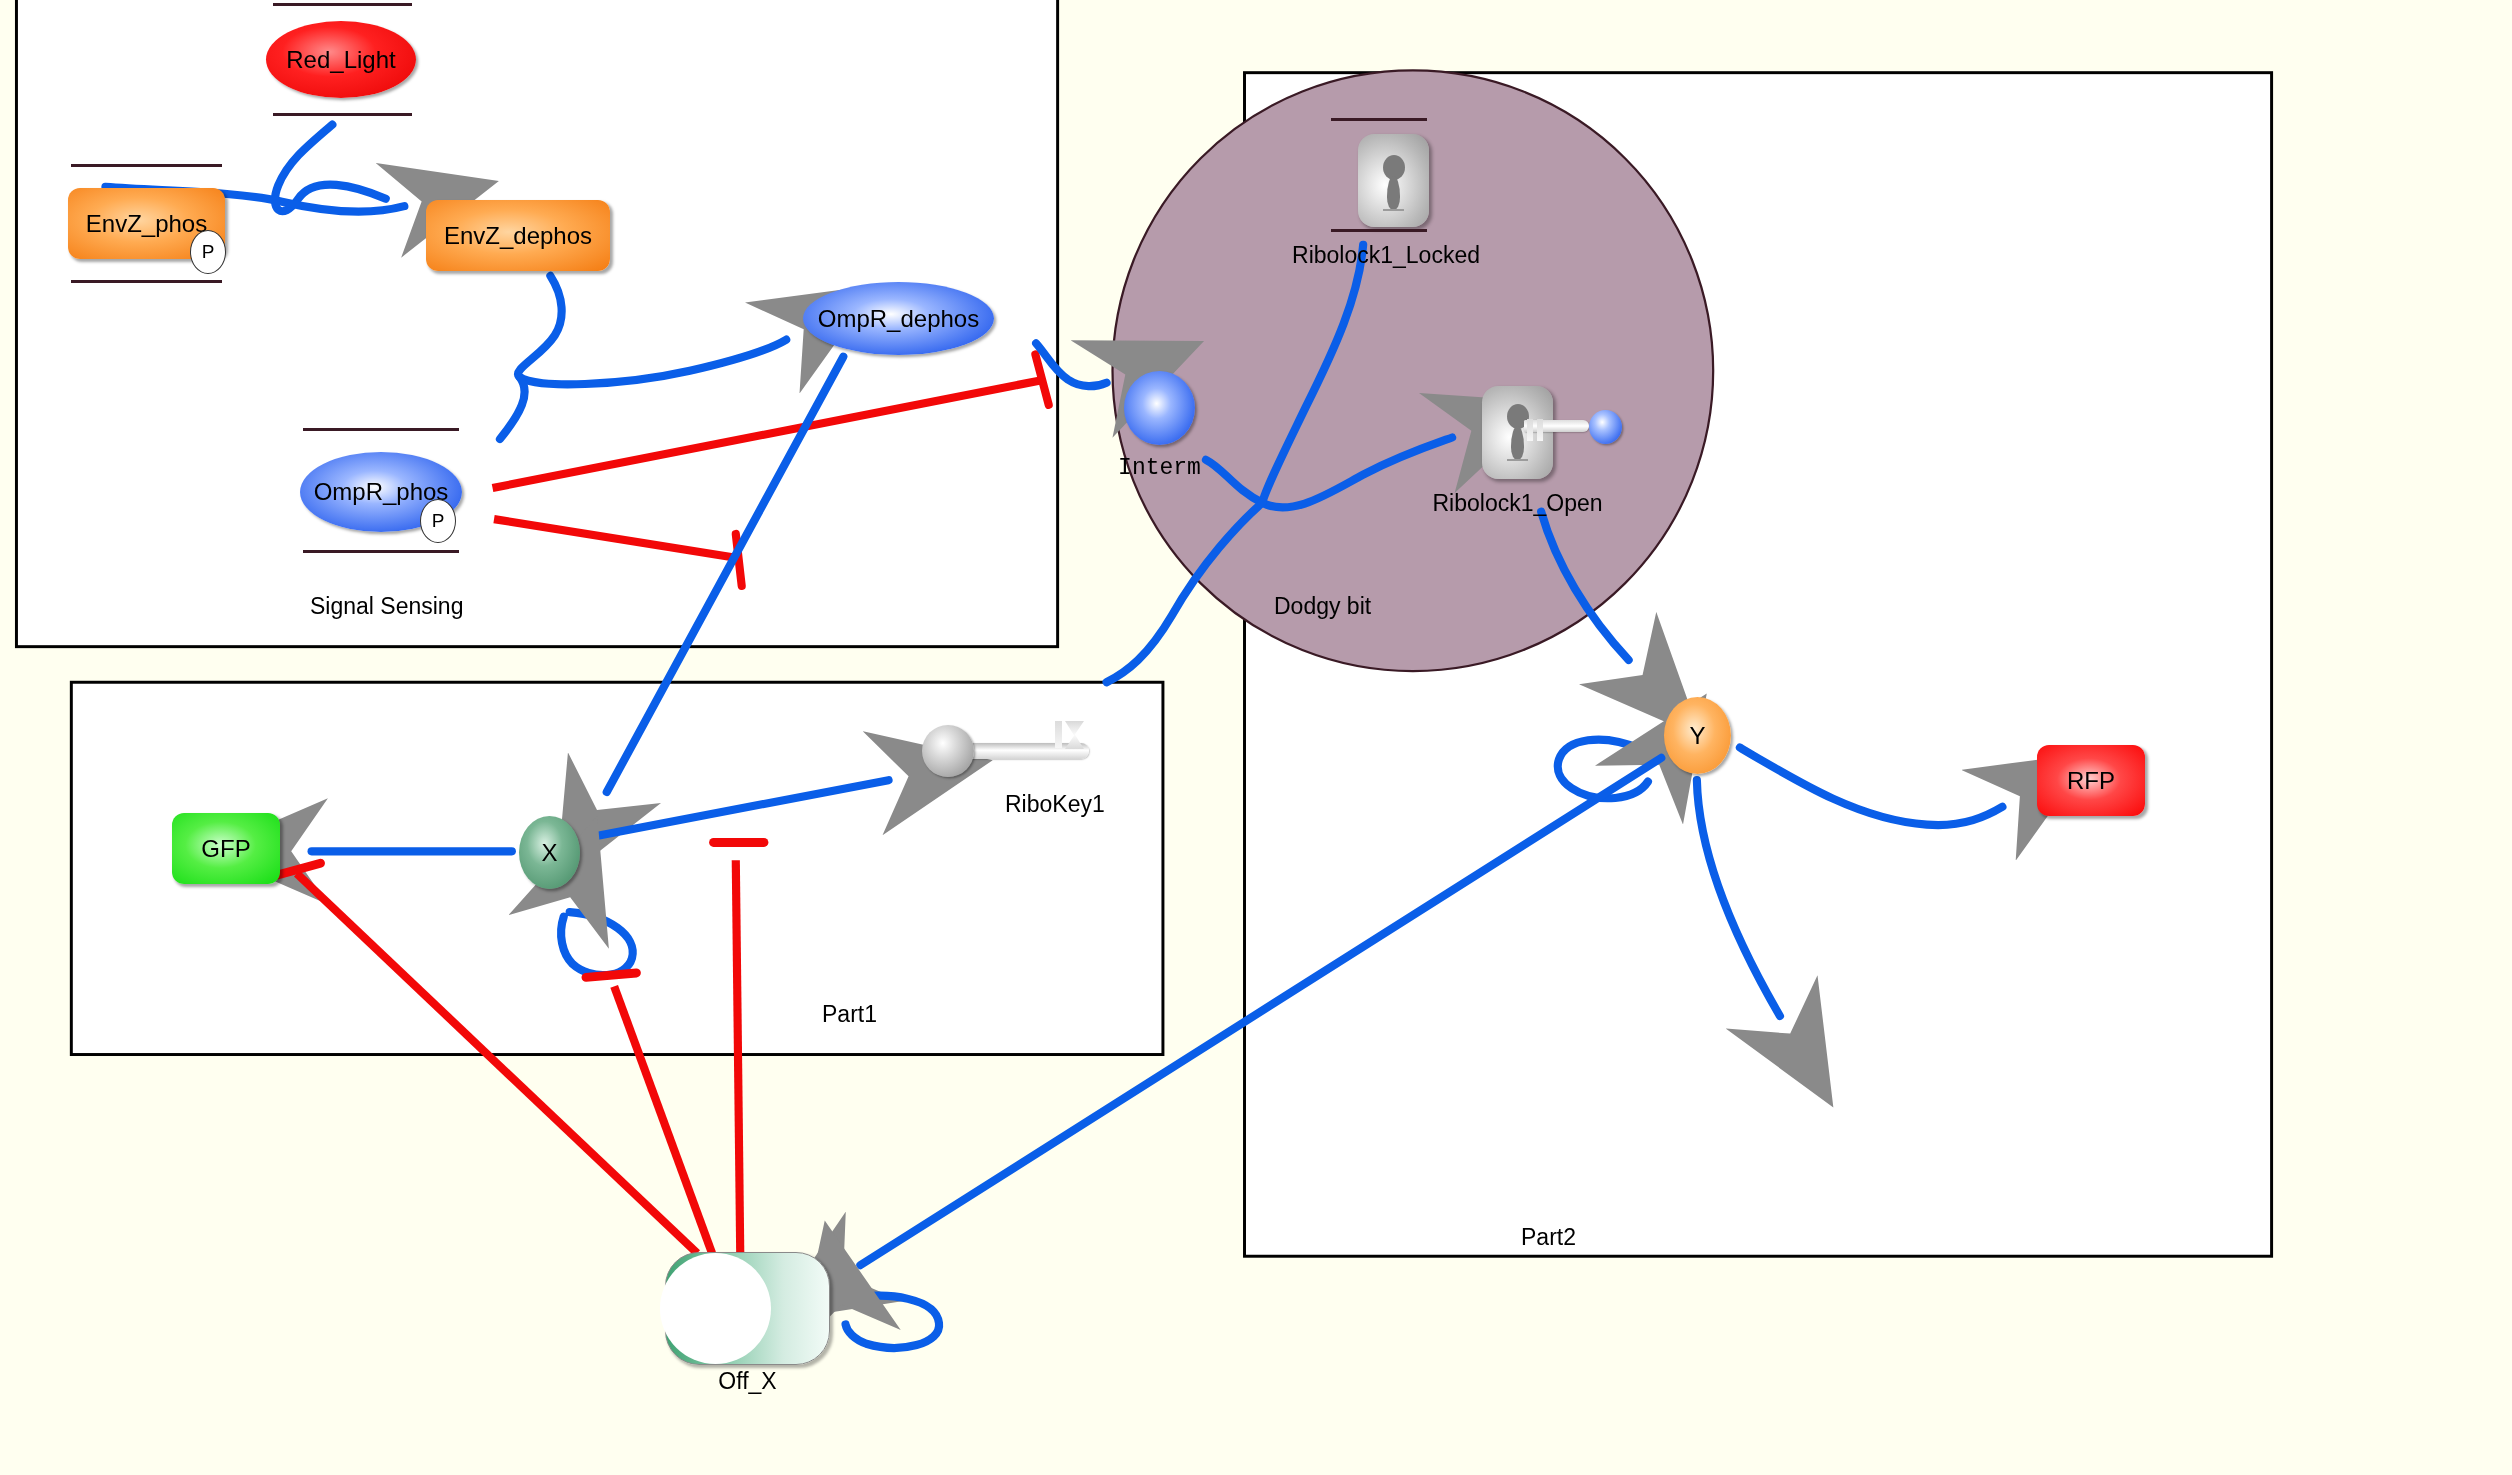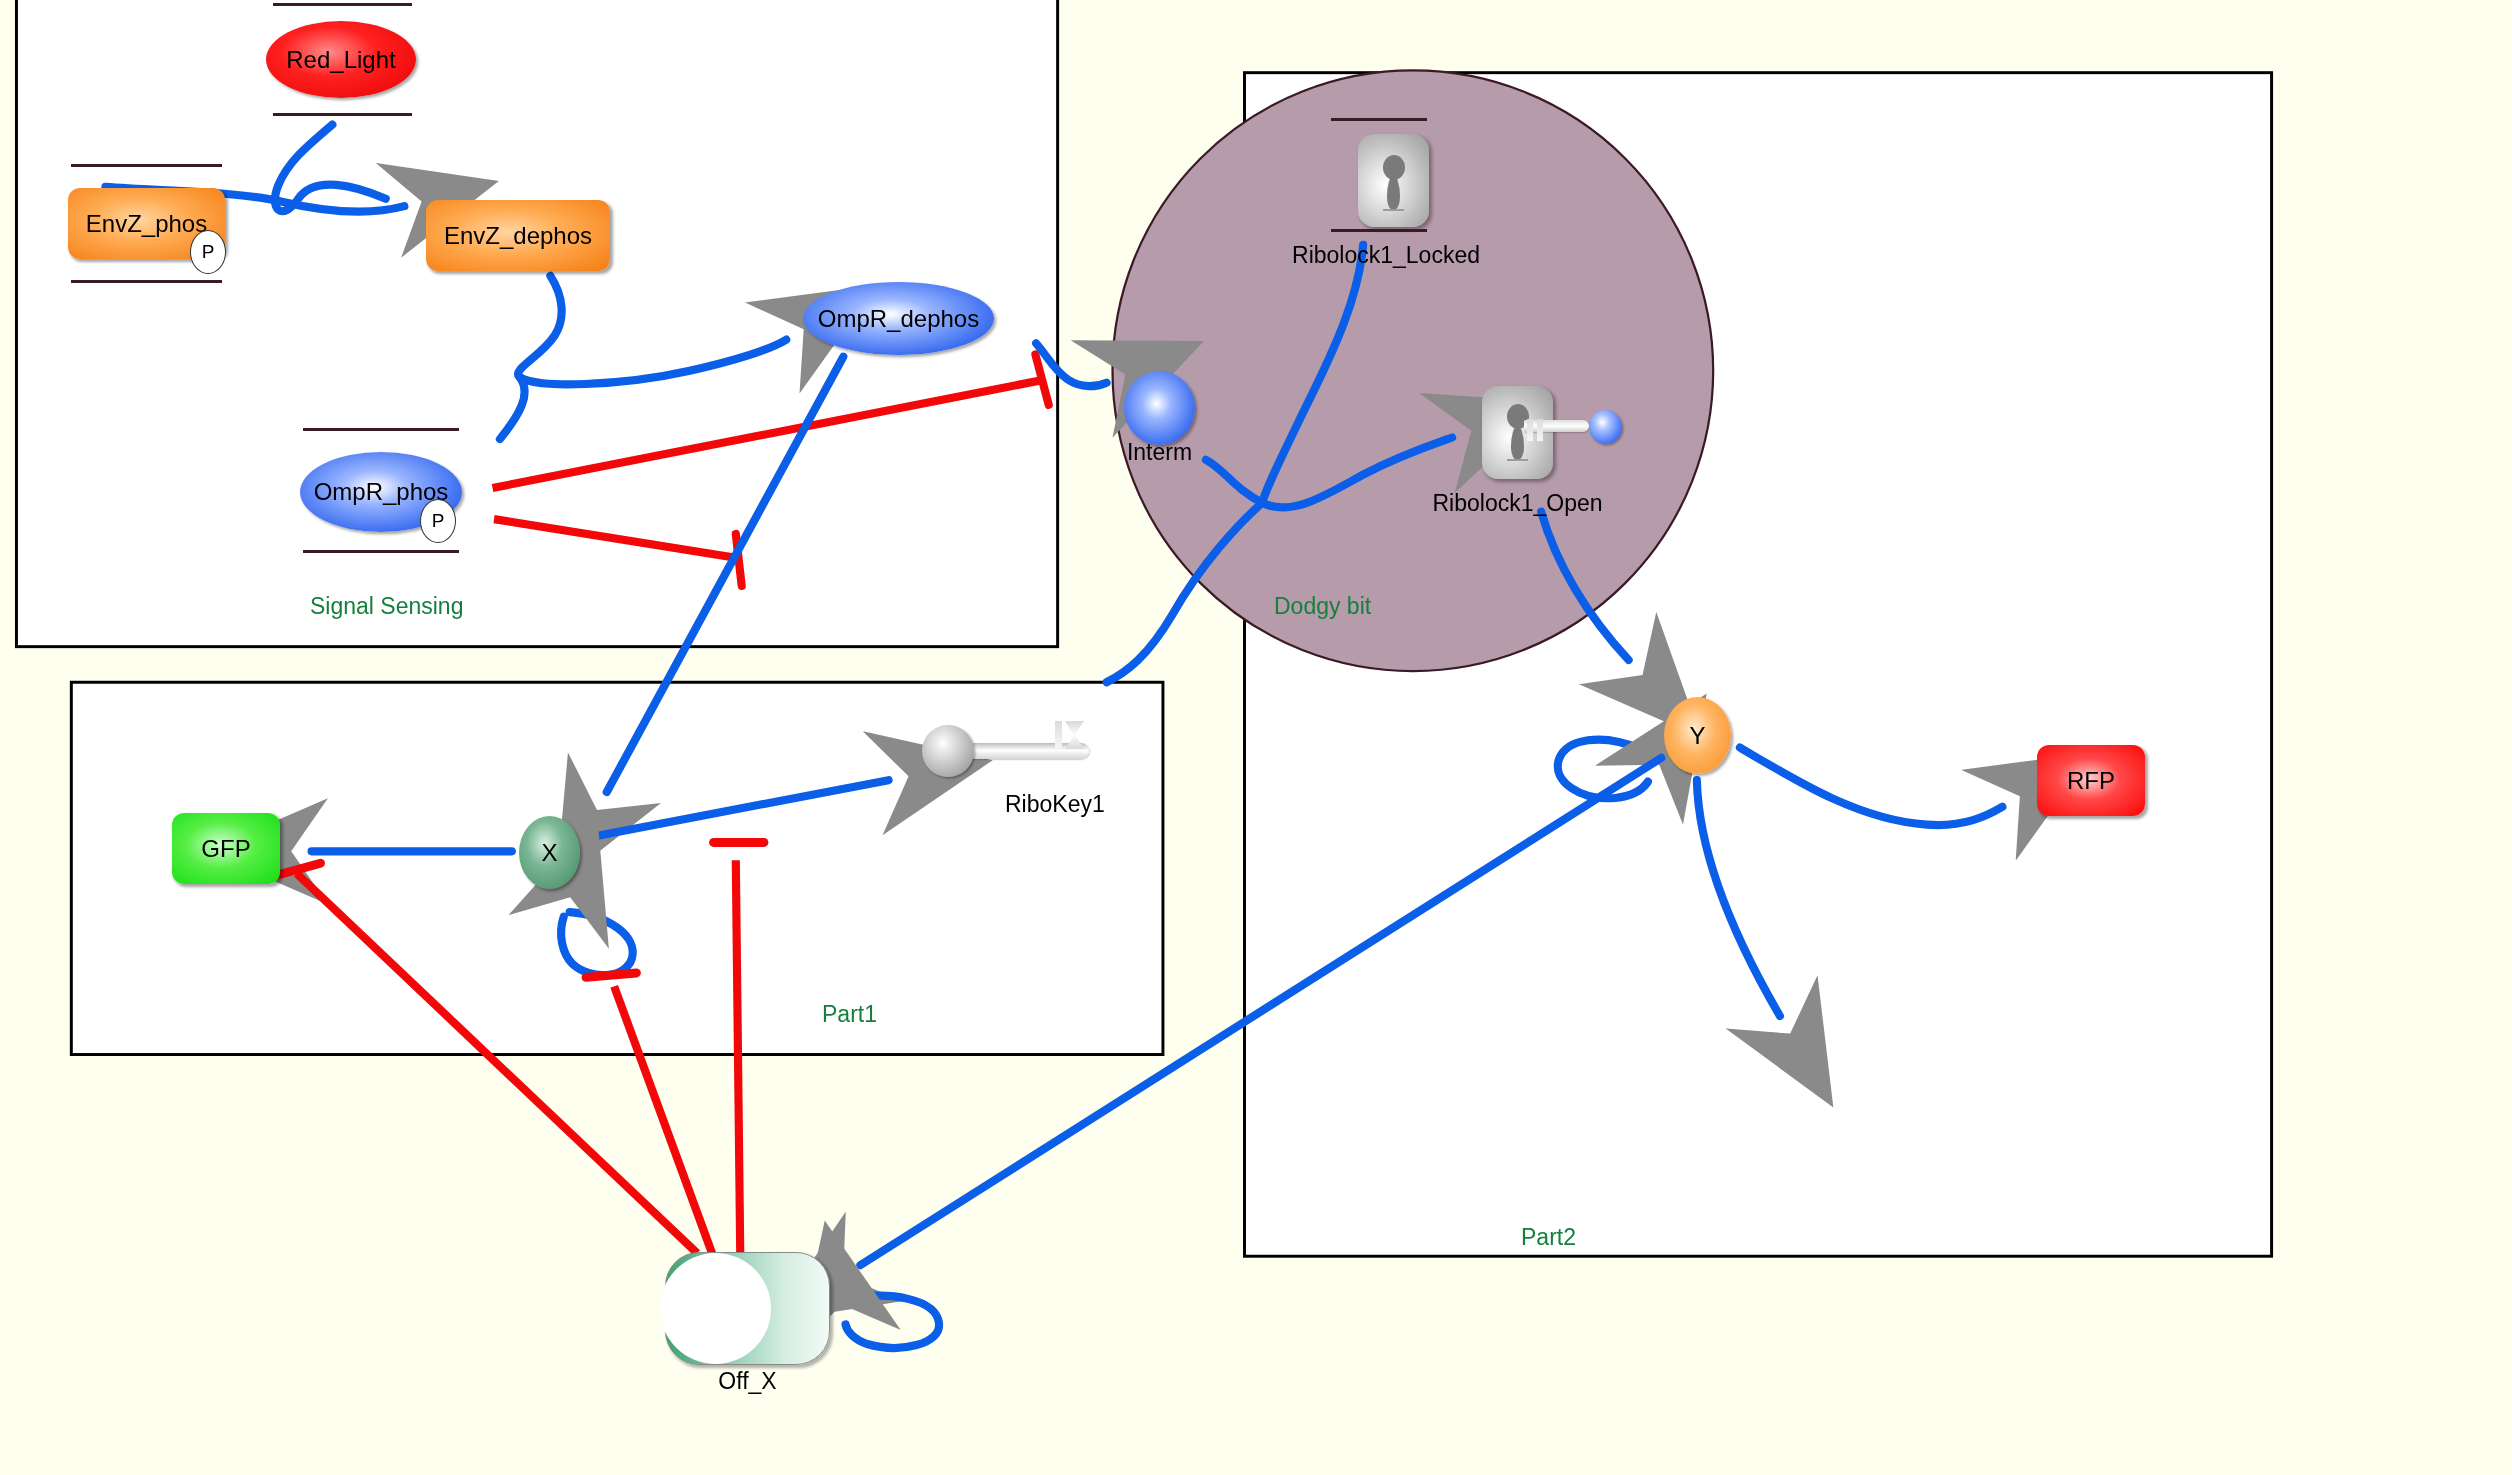--- a/index.html
+++ b/index.html
@@ -97,21 +97,21 @@
     background:linear-gradient(90deg,#3fa272 0%,#8ecdaf 38%,#d4ece1 72%,#f2fbf7 100%);
     box-shadow:2.2px 2.2px 3px rgba(0,0,0,.3);
     border:0.7px solid #8a8a8a;position:relative;
   }
   .toggle .knob{
     position:absolute;left:-6px;top:0px;width:111px;height:111px;border-radius:50%;
     background:#ffffff;
   }
 
   .boxlabel{
-    position:absolute;font-size:23px;color:#15803d;white-space:nowrap;
+    position:absolute;font-size:23px;color:#000000;white-space:nowrap;
     font-family:"Liberation Sans", sans-serif;z-index:30;
   }
 </style>
 </head>
 <body>
 
 <div id="stage">
 
   <svg class="layer" id="compartments" viewBox="0 0 3387 1989">
     <rect x="22" y="-4" width="1404" height="876" fill="#FFFFFF" stroke="#000000" stroke-width="4"></rect>
@@ -248,21 +248,21 @@
     <div class="ubar" style="left:3px;top:-24px;width:156px;"></div>
     <div class="ell blue-el" style="width:162px;height:80px;">
       <div class="intext">OmpR_phos</div>
     </div>
     <div class="pbadge" style="left:120px;top:47px;">P</div>
     <div class="ubar" style="left:3px;top:98px;width:156px;"></div>
   </div>
 
   <div class="node" style="left:1124px;top:371px;width:71px;height:74px;">
     <div class="ell blue-el" style="width:71px;height:74px;"></div>
-    <div class="nlabel" style="top:68px;">Interm</div>
+    <div class="nlabel" style="top:84px;font-family:Liberation Mono, monospace;">Interm</div>
   </div>
 
   <div class="node" style="left:1343px;top:134px;width:71px;height:93px;padding-left:15px;">
     <div class="ubar" style="left:-12px;top:-16.3px;width:96px;"></div>
     <div class="lockbox" style="width:71px;height:93px;">
       <div class="keyhole-top" style="left:24.5px;top:21px;width:22px;height:25px;"></div>
       <div class="keyhole-stem" style="left:29px;top:42px;width:13.4px;height:34px;"></div>
       <div class="keyhole-foot" style="left:25px;top:75px;width:21px;"></div>
     </div>
     <div class="ubar" style="left:-12px;top:95px;width:96px;"></div>

